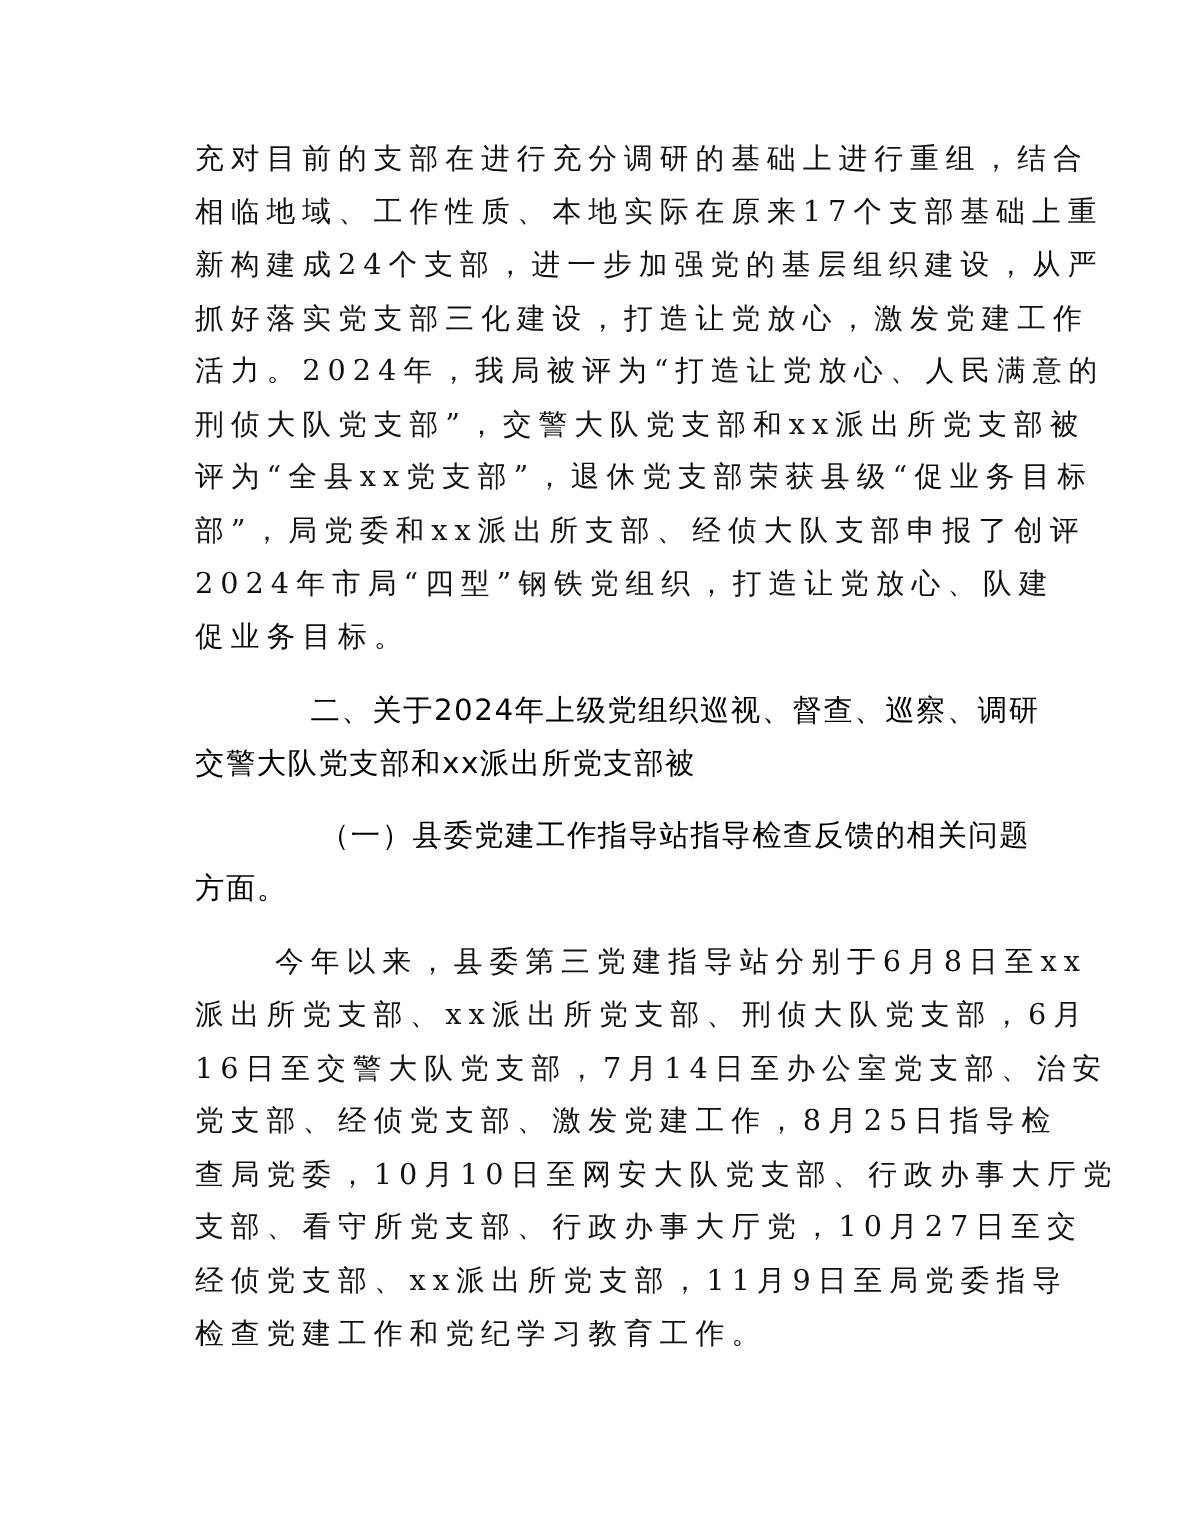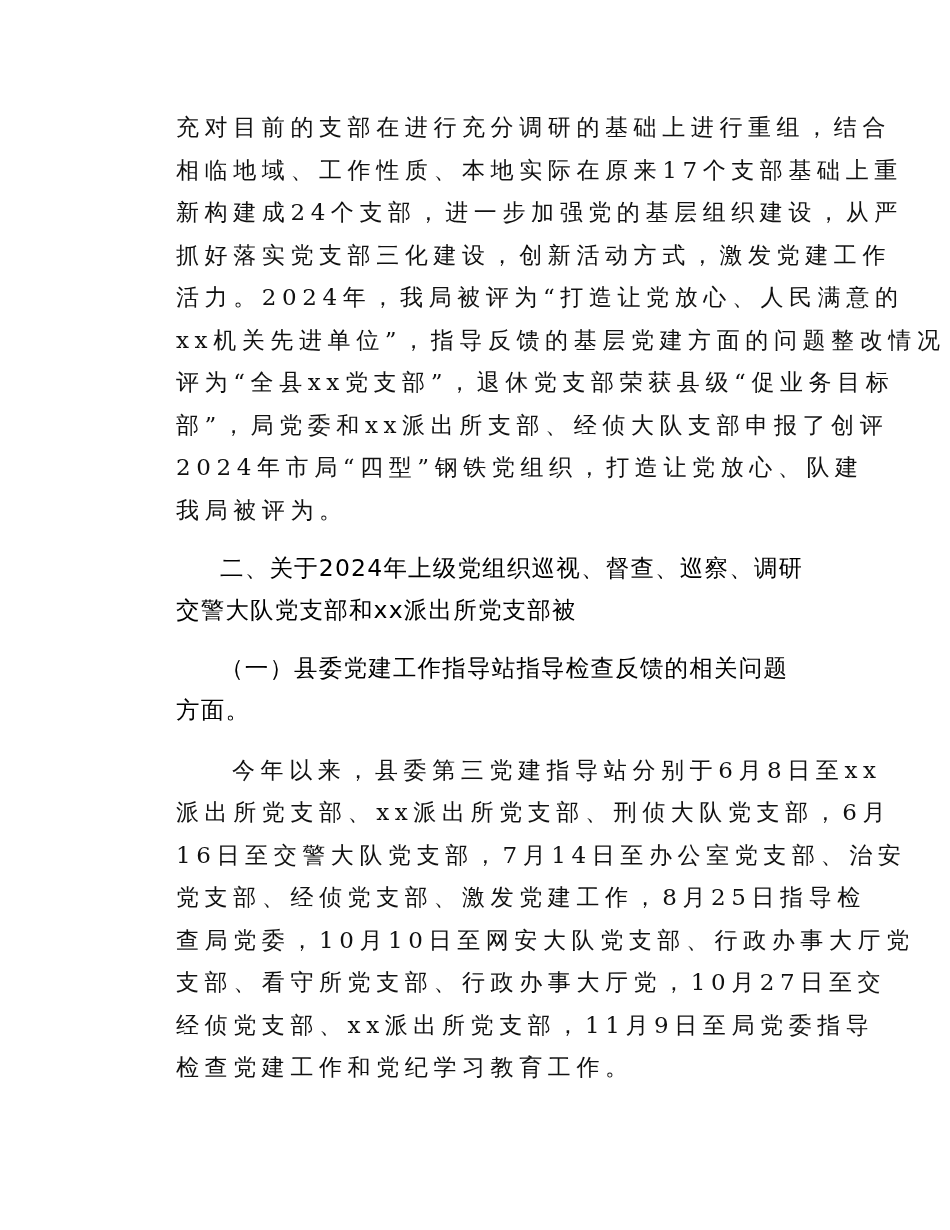--- a/index.html
+++ b/index.html
@@ -16,53 +16,53 @@
       font-family: "DejaVu Serif", "Liberation Serif", serif;
     }
     .page {
       position: absolute;
       left: 0; top: 0;
       width: 950px; height: 1230px;
       background: #ffffff;
     }
     .line {
       position: absolute;
-      left: 176px;
+      left: 156px;
       width: 640px;
       height: 42px;
       line-height: 42px;
       font-size: 23px;
       white-space: nowrap;
       letter-spacing: 5.6px;
     }
-    .line.indent { left: 232px; text-align: right; }
-    .line.heading-indent { left: 220px; }
+    .line.indent { left: 220px; text-align: right; }
+    .line.heading-indent { left: 220px; text-align: center; }
     .heading {
       font-family: "DejaVu Sans", "Liberation Sans", sans-serif;
       font-size: 23.5px;
       letter-spacing: 1.2px;
       color: #000000;
     }
   </style>
 </head>
 <body>
 
 <div class="page">
 
   <div>
     <div class="line" style="top:106px">充对目前的支部在进行充分调研的基础上进行重组，结合</div>
     <div class="line" style="top:149px">相临地域、工作性质、本地实际在原来17个支部基础上重</div>
     <div class="line" style="top:191px">新构建成24个支部，进一步加强党的基层组织建设，从严</div>
-    <div class="line" style="top:234px">抓好落实党支部三化建设，创新活动方式，激发党建工作</div>
+    <div class="line" style="top:234px">抓好落实党支部三化建设，打造让党放心，激发党建工作</div>
     <div class="line" style="top:276px">活力。2024年，我局被评为“打造让党放心、人民满意的</div>
-    <div class="line" style="top:319px">xx机关先进单位”，指导反馈的基层党建方面的问题整改情况</div>
+    <div class="line" style="top:319px">刑侦大队党支部”，交警大队党支部和xx派出所党支部被</div>
     <div class="line" style="top:361px">评为“全县xx党支部”，退休党支部荣获县级“促业务目标</div>
     <div class="line" style="top:404px">部”，局党委和xx派出所支部、经侦大队支部申报了创评</div>
     <div class="line" style="top:446px">2024年市局“四型”钢铁党组织，打造让党放心、队建</div>
-    <div class="line" style="top:489px">我局被评为。</div>
+    <div class="line" style="top:489px">促业务目标。</div>
   </div>
 
   <div>
     <div class="line heading heading-indent" style="top:547px">二、关于2024年上级党组织巡视、督查、巡察、调研</div>
     <div class="line heading" style="top:589px">交警大队党支部和xx派出所党支部被</div>
   </div>
 
   <div>
     <div class="line heading heading-indent" style="top:647px">（一）县委党建工作指导站指导检查反馈的相关问题</div>
     <div class="line heading" style="top:689px">方面。</div>

